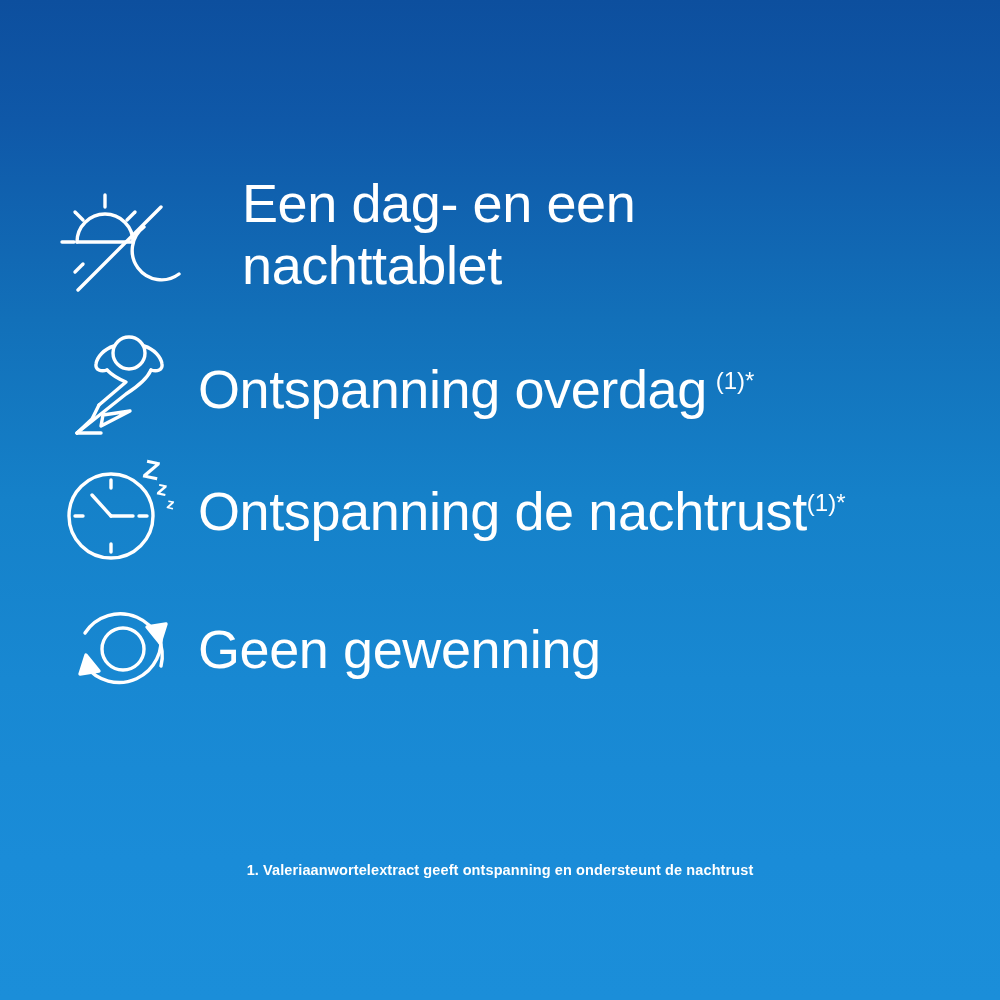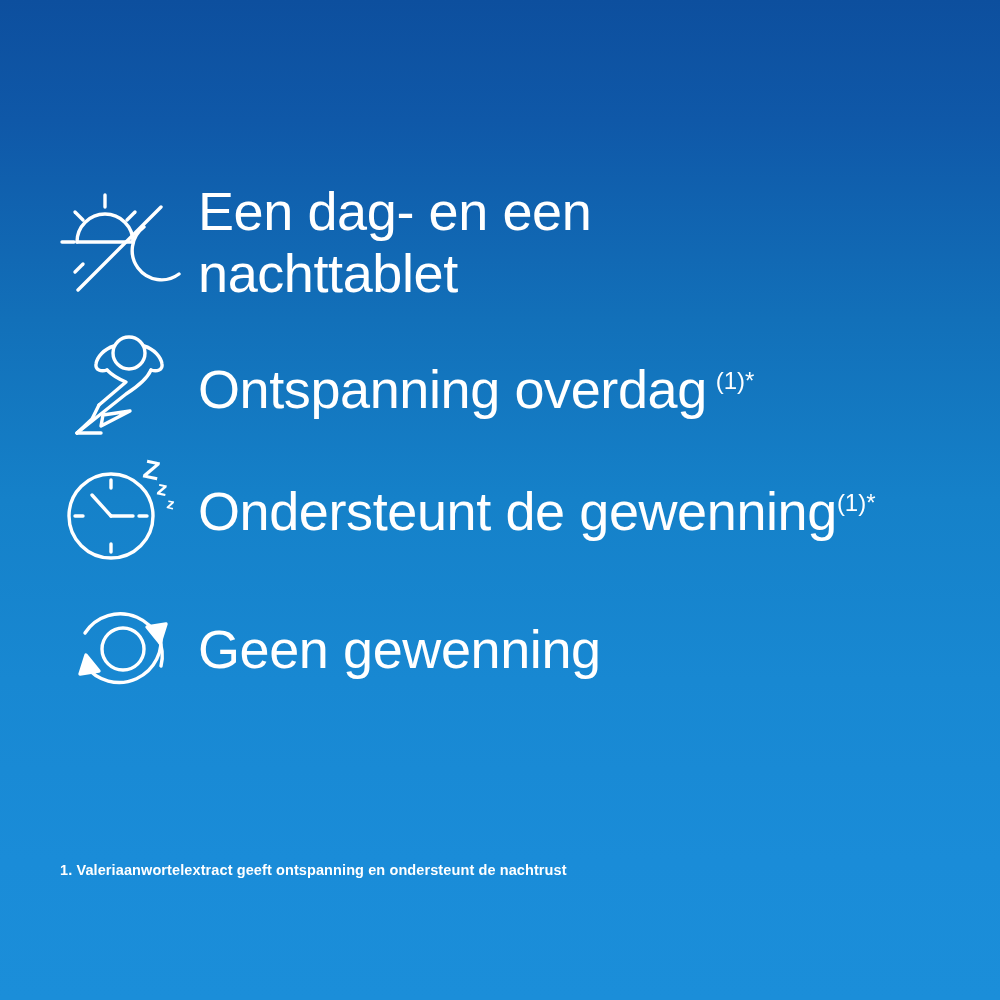--- a/index.html
+++ b/index.html
@@ -38,21 +38,21 @@
     width: 1000px;
   }
 
   .benefit-row {
     position: absolute;
     display: flex;
     align-items: center;
     left: 48px;
   }
 
-  .benefit-row.row-0 { top: 172px; align-items: flex-end; }
+  .benefit-row.row-0 { top: 172px; align-items: flex-start; gap: 44px; }
   .benefit-row.row-1 { top: 330px; }
   .benefit-row.row-2 { top: 452px; }
   .benefit-row.row-3 { top: 590px; }
 
   .icon-box {
     width: 150px;
     min-width: 150px;
     height: 118px;
     display: flex;
     align-items: center;
@@ -96,20 +96,21 @@
     top: 862px;
     width: 880px;
   }
 
   .footnote-1 {
     font-size: 14.5px;
     font-weight: 700;
     letter-spacing: 0.1px;
     color: #ffffff;
     margin-bottom: 20px;
+    text-align: center;
   }
 
   .footnote-2 {
     font-size: 13.5px;
     font-weight: 400;
     letter-spacing: 0.1px;
     color: #ffffff;
     opacity: 0.97;
   }
 </style>
@@ -177,21 +178,21 @@
 
           <line x1="49" y1="61" x2="30" y2="40"></line>
           <line x1="49" y1="61" x2="71" y2="61"></line>
 
           <text x="80" y="22" font-family="Liberation Sans, sans-serif" font-size="26" font-weight="700" fill="#ffffff" stroke="none" transform="rotate(12 80 22)">Z</text>
           <text x="94" y="39" font-family="Liberation Sans, sans-serif" font-size="20" font-weight="700" fill="#ffffff" stroke="none" transform="rotate(12 94 39)">z</text>
           <text x="104" y="53" font-family="Liberation Sans, sans-serif" font-size="15" font-weight="700" fill="#ffffff" stroke="none" transform="rotate(12 104 53)">z</text>
         </svg>
       </div>
       <div class="benefit-text">
-        <span>Ondersteunt de gewenning</span><span class="sup">(1)*</span>
+        <span>Ontspanning de nachtrust</span><span class="sup">(1)*</span>
       </div>
     </div>
 
     <div class="benefit-row row-3">
       <div class="icon-box">
         <svg width="116" height="104" viewBox="0 0 116 104" fill="none" stroke="#ffffff" stroke-width="3.4" stroke-linecap="round" stroke-linejoin="round">
 
           <path d="M95 34 A42 42 0 0 1 20 68"></path>
           <path d="M20 36 A42 42 0 0 1 96 69"></path>
 

